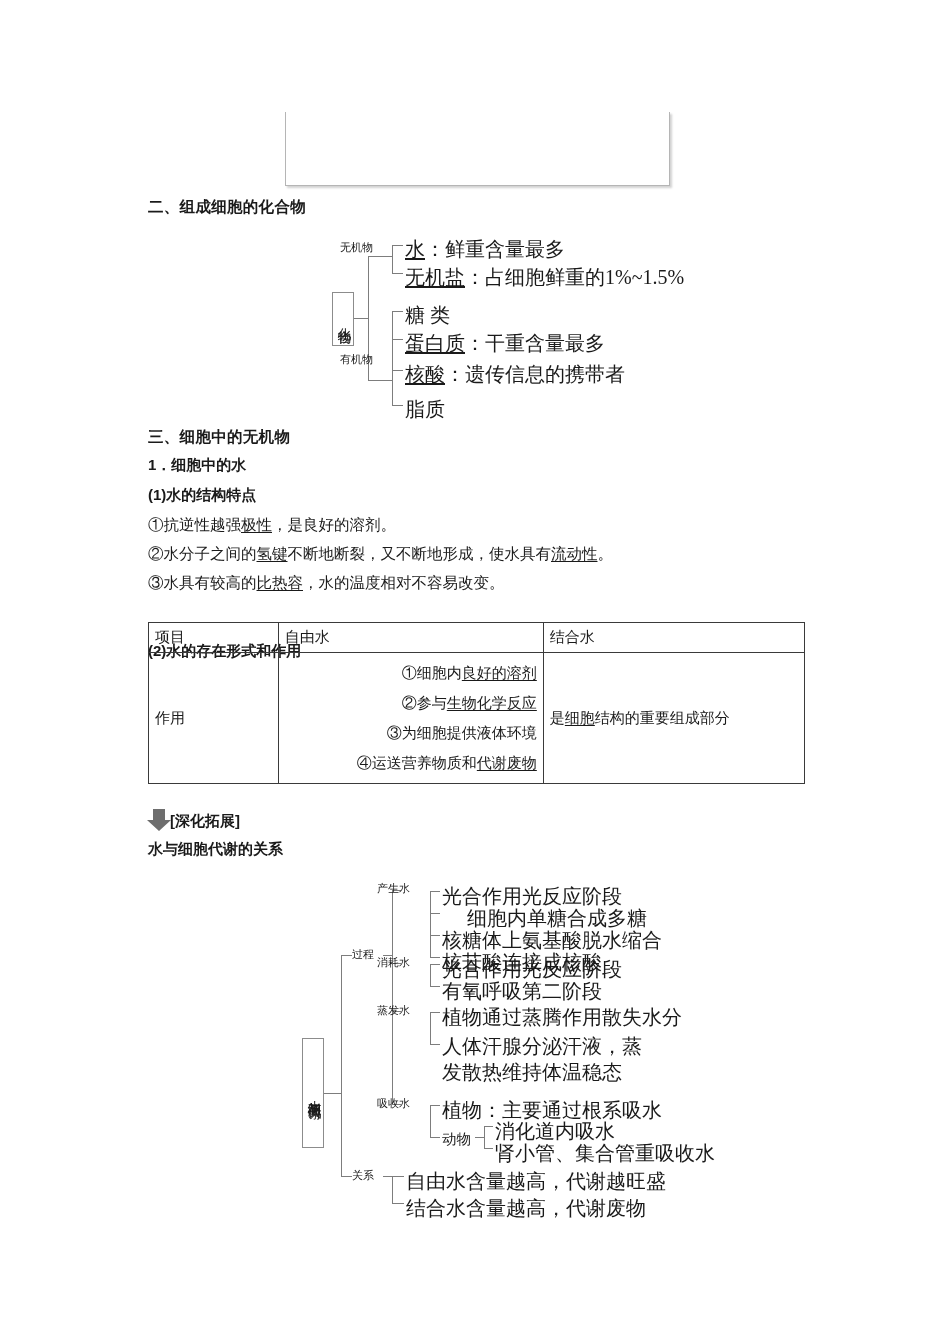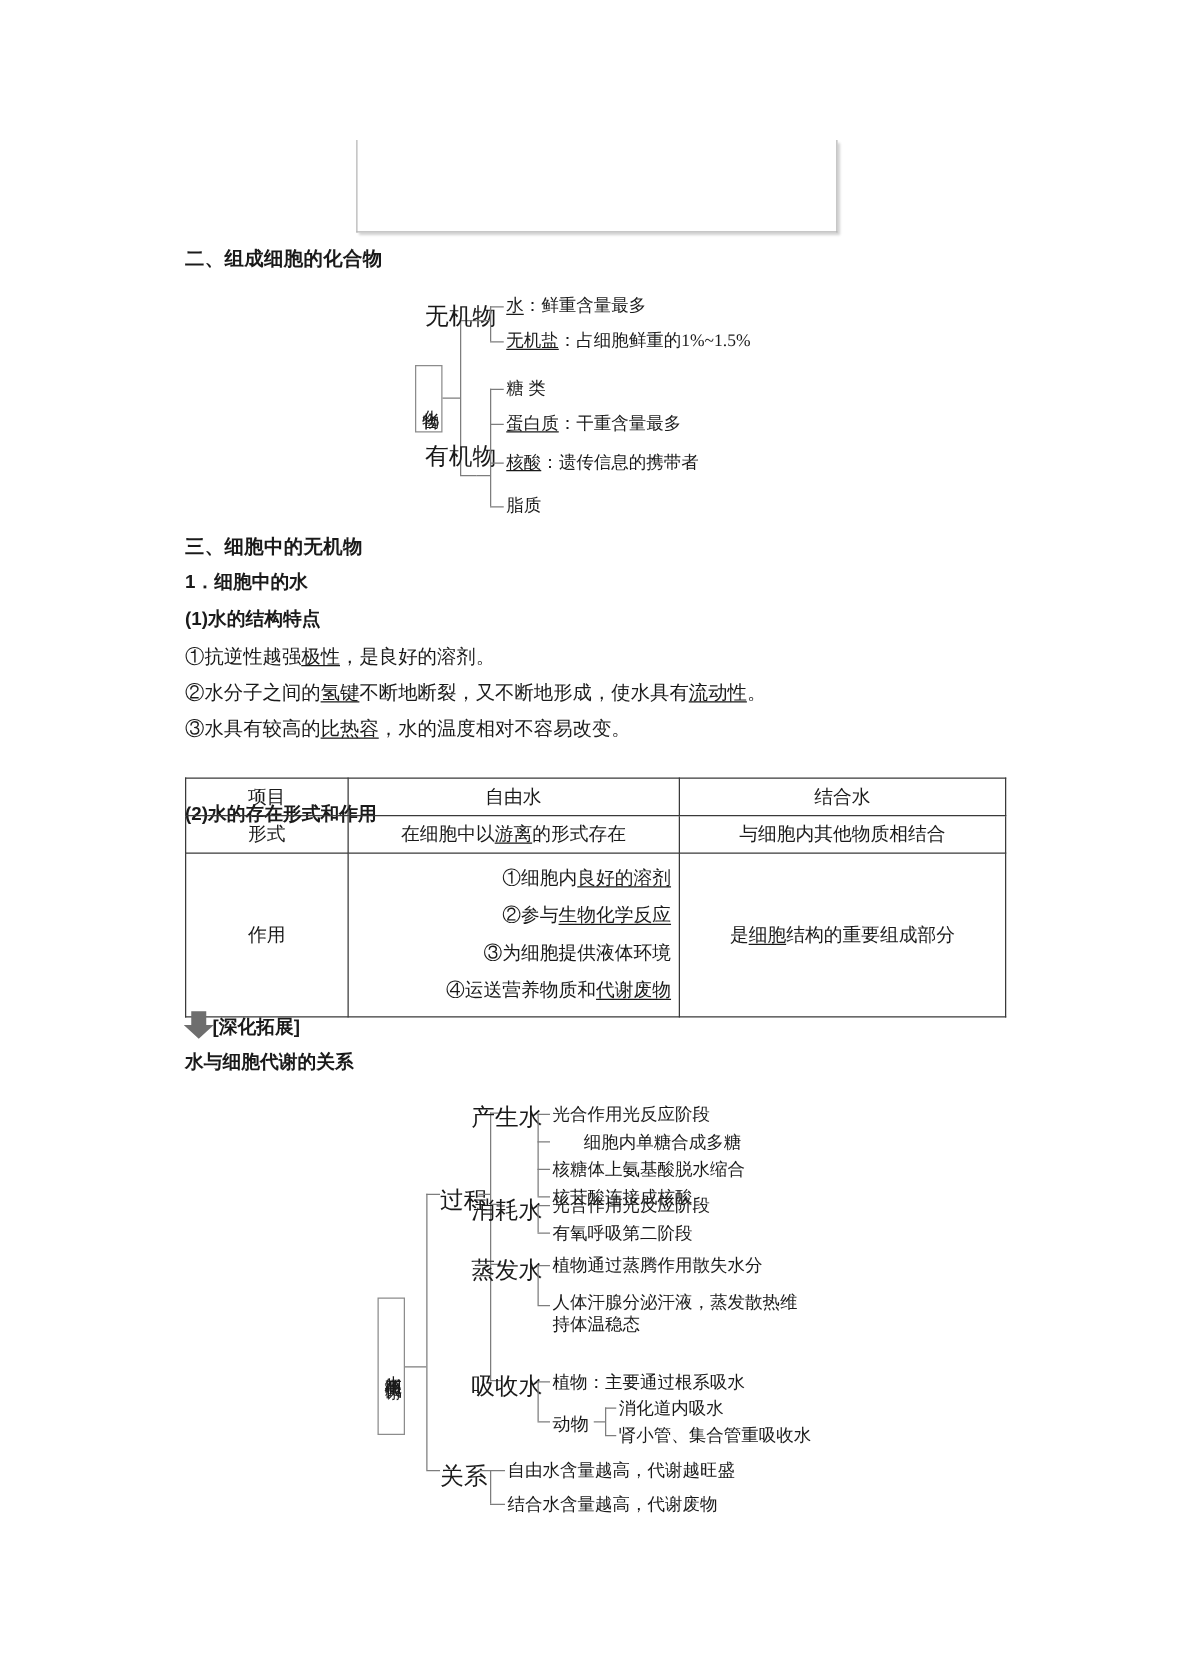--- a/index.html
+++ b/index.html
@@ -80,27 +80,27 @@
     background: #fff;
     font-family: "Liberation Serif", "DejaVu Serif", serif;
   }
   .vlabel {
     writing-mode: vertical-rl;
     text-orientation: upright;
     letter-spacing: 1.5px;
   }
   .lbl {
     position: absolute;
-    font-size: 19px;
+    font-size: 11px;
     white-space: nowrap;
     font-family: "Liberation Serif", "DejaVu Serif", serif;
   }
   .leaf {
     position: absolute;
-    font-size: 14px;
+    font-size: 20px;
     white-space: nowrap;
     font-family: "Liberation Serif", "DejaVu Serif", serif;
   }
   .leaf.wrap { white-space: normal; line-height: 1.28; }
   .hline {
     position: absolute;
     height: 0;
     border-top: 1.4px solid #7d7d7d;
   }
   .vline {
@@ -115,21 +115,21 @@
     left: 148px;
     top: 622px;
     width: 657px;
     border-collapse: collapse;
     font-size: 15px;
     font-family: "Liberation Serif", "DejaVu Serif", serif;
   }
   .tbl td, .tbl th {
     border: 1.2px solid #3a3a3a;
     padding: 5px 6px;
-    text-align: center;
+    text-align: left;
     font-weight: normal;
     vertical-align: middle;
   }
   .tbl .col1 { width: 124px; }
   .tbl .col2 { width: 268px; }
   .tbl .col3 { width: 265px; }
   .tbl .listcell { text-align: right; padding-left: 24px; line-height: 2.0; }
 
   
   .arrow-icon {
@@ -217,25 +217,20 @@
   </div>
 
   <div class="body-line bold-sans" style="left:148px; top:602px;margin-top:40px;">(2)水的存在形式和作用</div>
 
   <table class="tbl">
     <tbody>
         <tr>
       <th class="col1">项目</th>
       <th class="col2">自由水</th>
       <th class="col3">结合水</th>
-    </tr>
-    <tr>
-      <td>形式</td>
-      <td><span>在细胞中以</span><span class="u">游离</span><span>的形式存在</span></td>
-      <td>与细胞内其他物质相结合</td>
     </tr>
     <tr>
       <td>作用</td>
       <td class="listcell">
         <div><span>①</span><span>细胞内</span><span class="u">良好的溶剂</span></div>
         <div><span>②</span><span>参与</span><span class="u">生物化学反应</span></div>
         <div><span>③</span><span>为细胞提供液体环境</span></div>
         <div><span>④</span><span>运送营养物质和</span><span class="u">代谢废物</span></div>
       </td>
       <td><span>是</span><span class="u">细胞</span><span>结构的重要组成部分</span></td>

